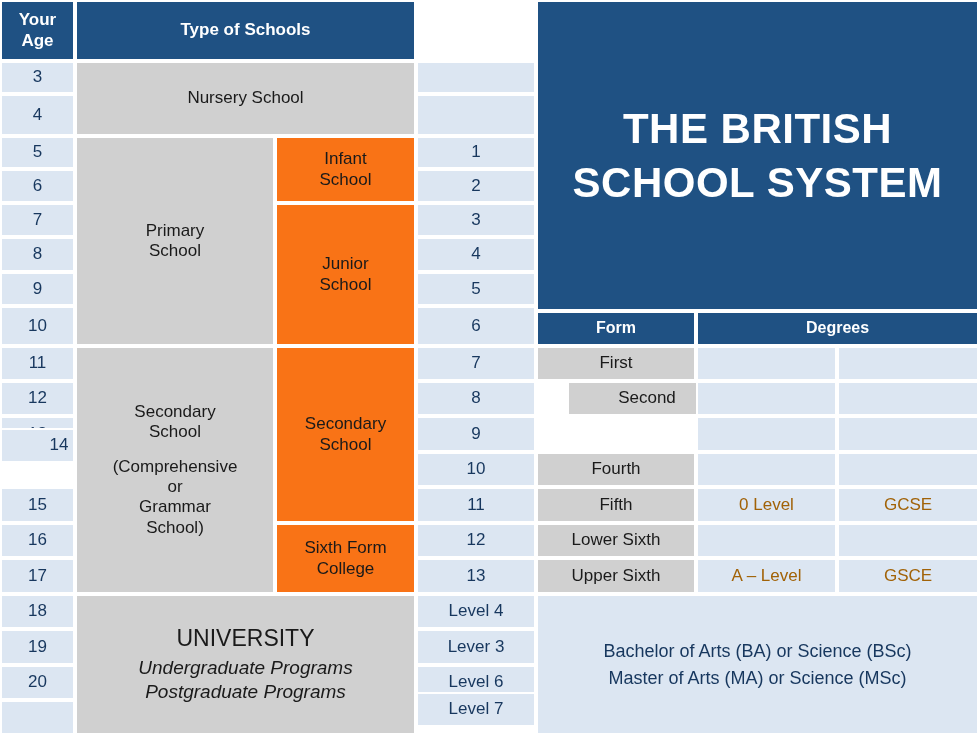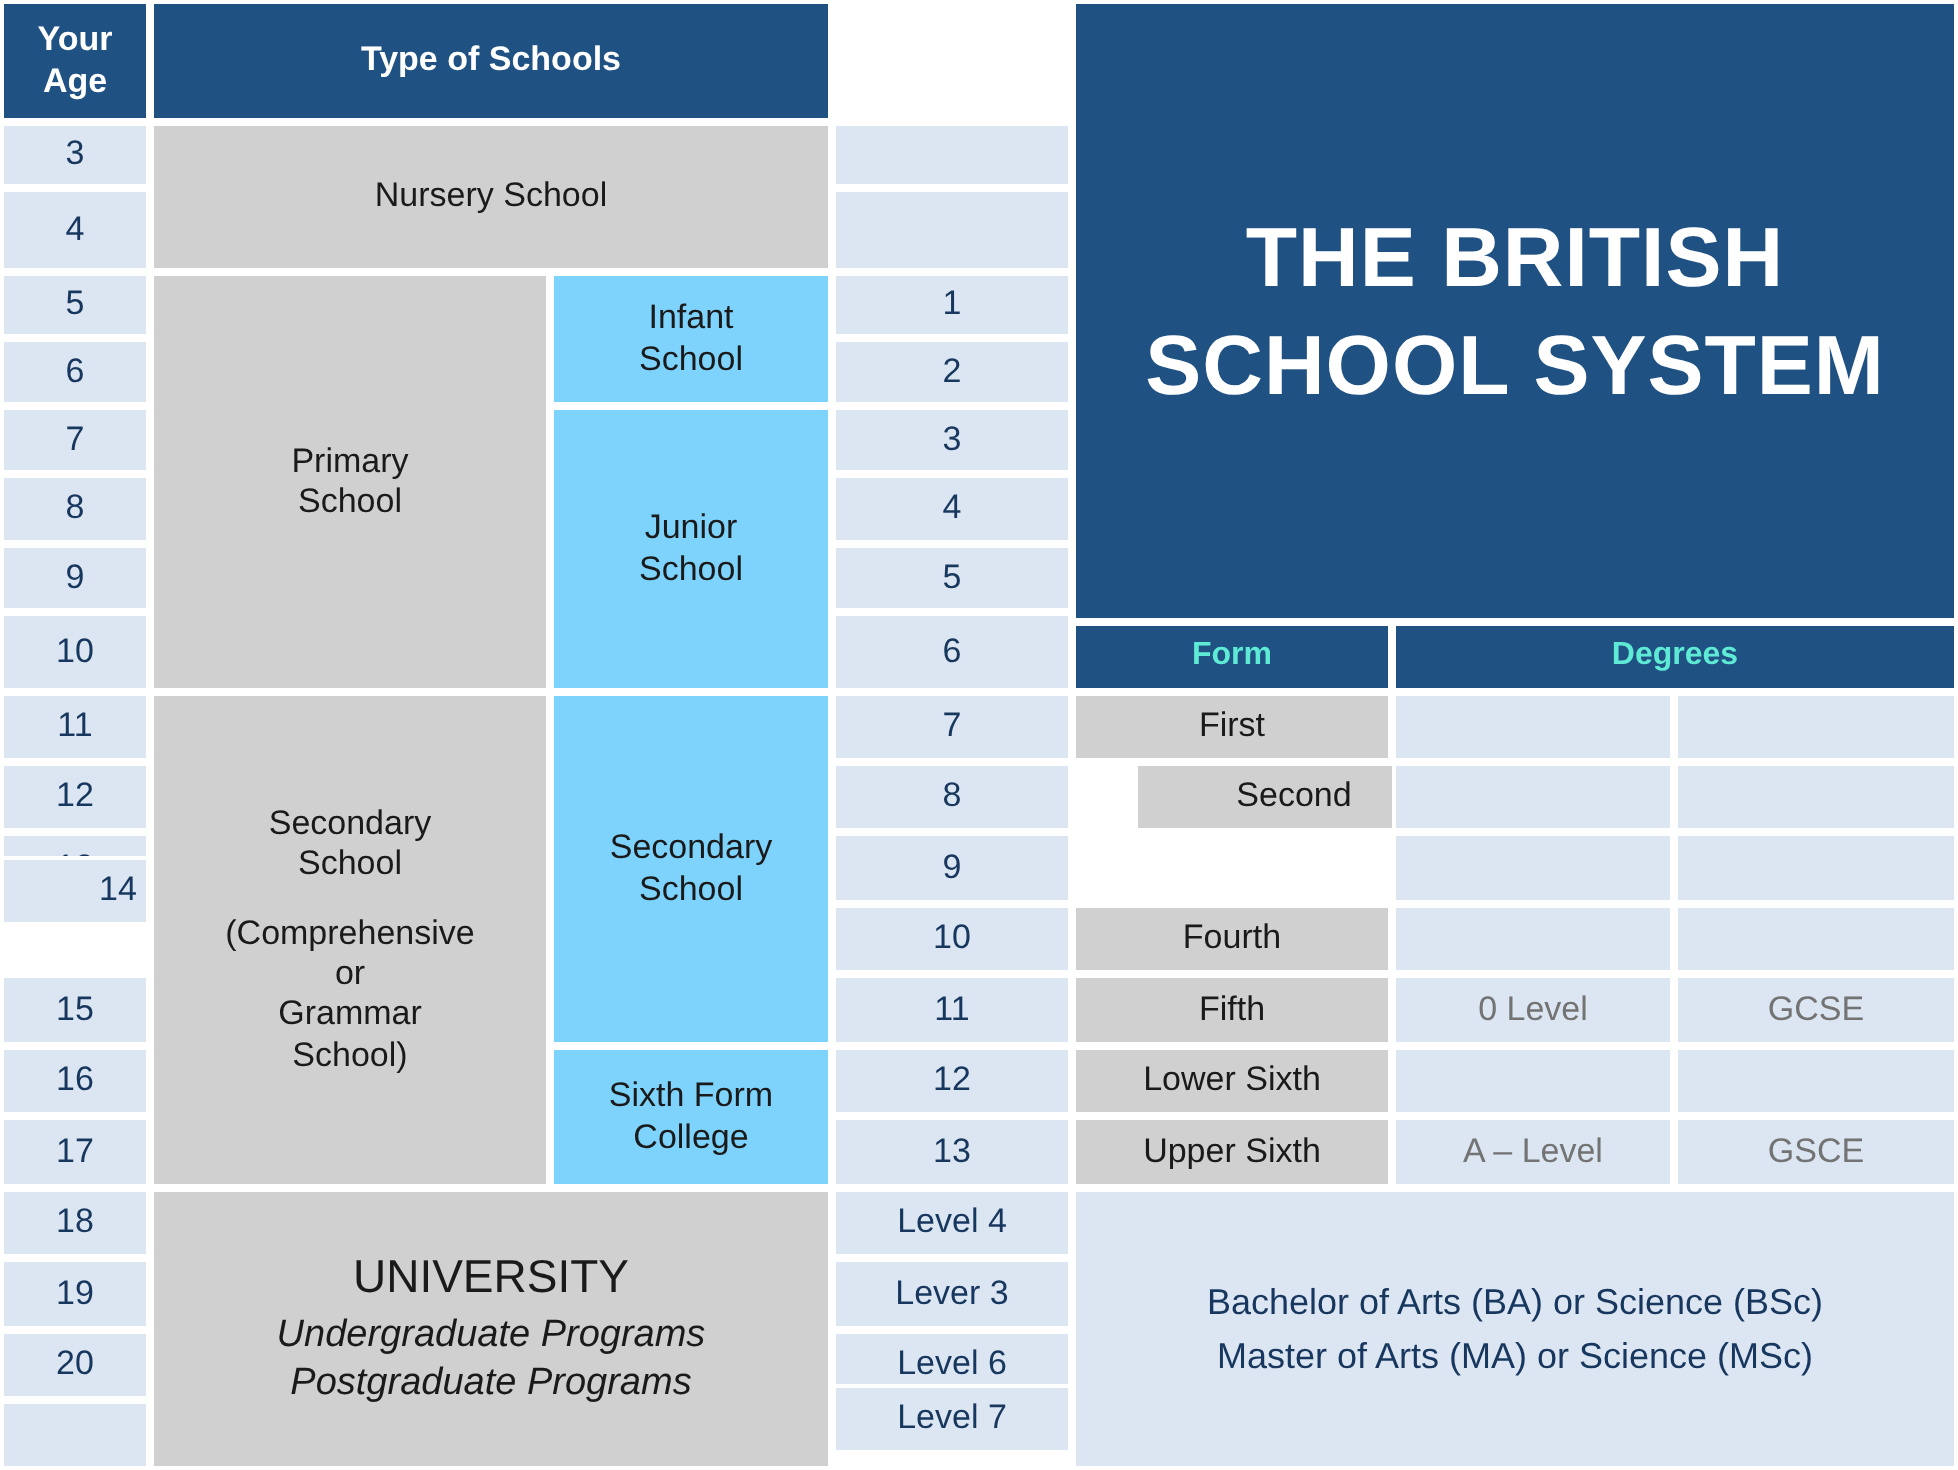--- a/index.html
+++ b/index.html
@@ -30,39 +30,39 @@
     overflow: hidden;
   }
   .hdr {
     background: #1F5183;
     color: #ffffff;
     font-weight: bold;
     font-size: 17px;
   }
   .hdr-sm {
     background: #1F5183;
-    color: #5eead4;
+    color: #ffffff;
     font-weight: bold;
     font-size: 16px;
   }
   .age {
     background: #DCE6F2;
     color: #17375E;
     font-size: 17px;
   }
   .age-empty {
     background: #DCE6F2;
   }
   .gray {
     background: #D0D0D0;
     color: #1a1a1a;
     font-size: 17px;
   }
   .gray2 {
-    background: #7dd3fc;
+    background: #f97316;
     color: #1a1a1a;
     font-size: 17px;
   }
   .year {
     background: #DCE6F2;
     color: #17375E;
     font-size: 17px;
   }
   .title-box {
     background: #1F5183;
@@ -73,21 +73,21 @@
     flex-direction: column;
     line-height: 1.28;
   }
   .form-cell {
     background: #D0D0D0;
     color: #1a1a1a;
     font-size: 17px;
   }
   .deg-cell {
     background: #DCE6F2;
-    color: #737373;
+    color: #a16207;
     font-size: 17px;
   }
   .uni {
     background: #D0D0D0;
     color: #1a1a1a;
     font-size: 17px;
     flex-direction: column;
   }
   .uni .big {
     font-size: 23px;

